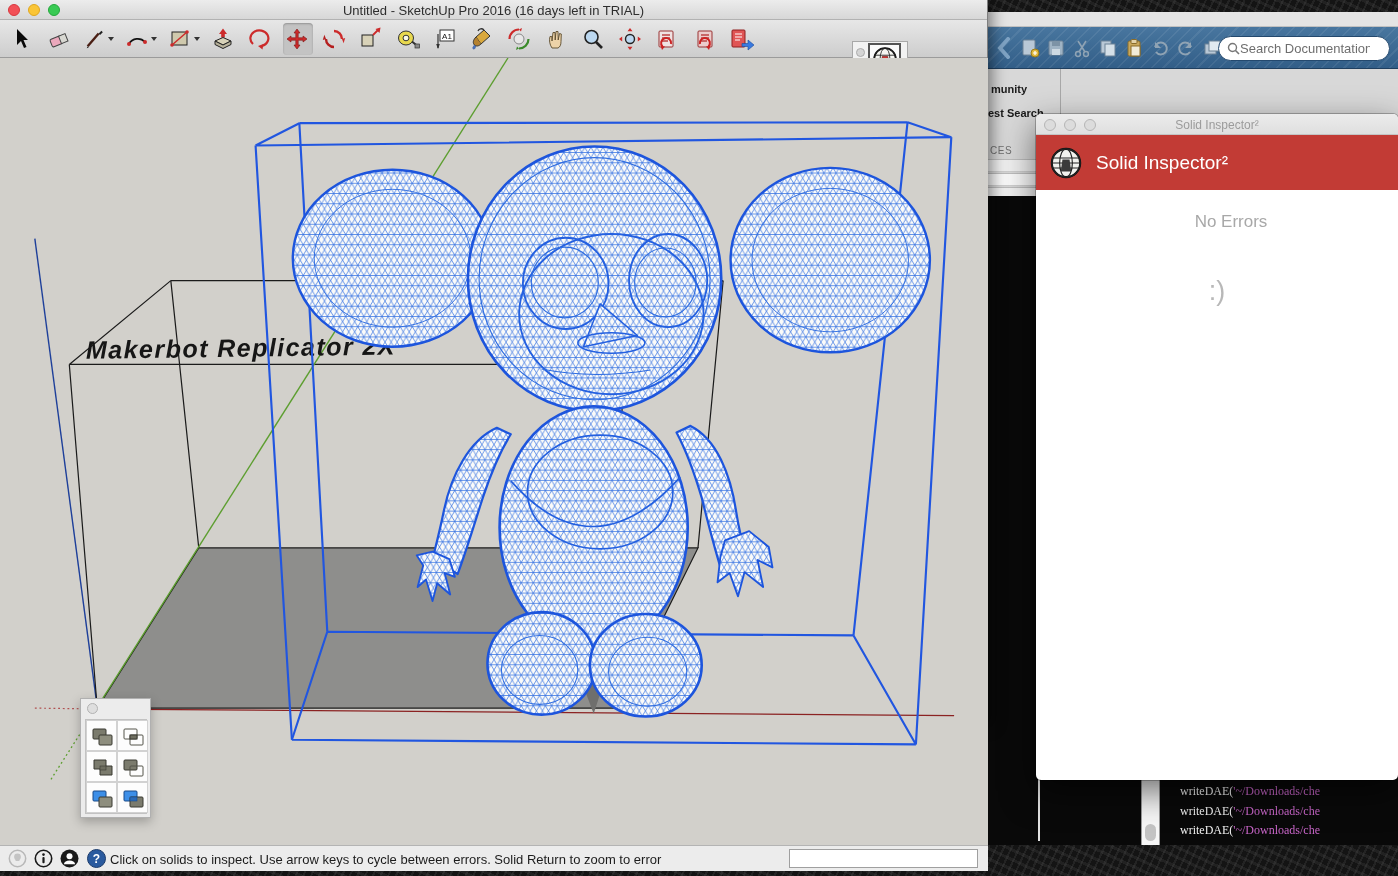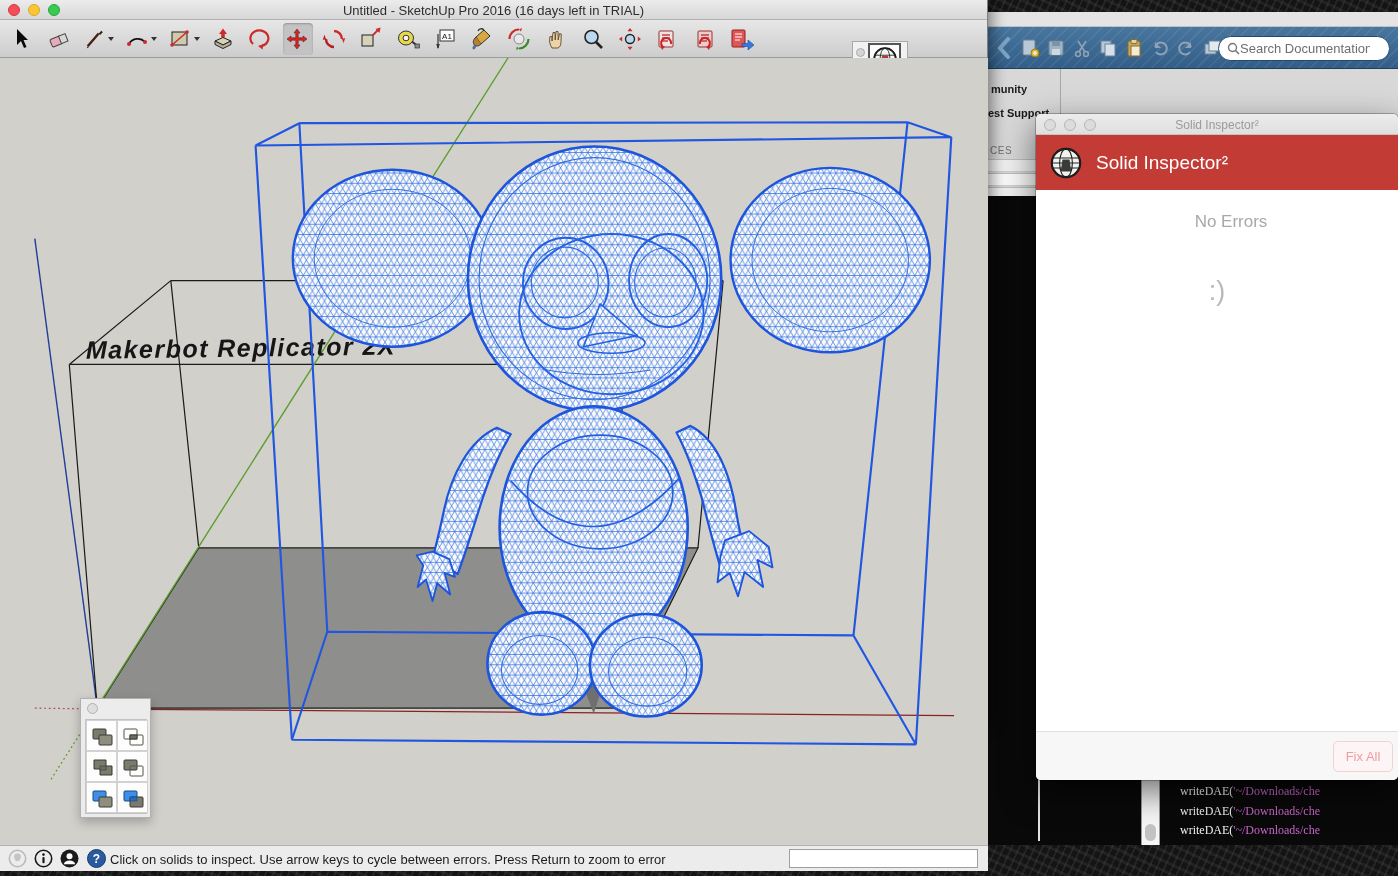--- a/index.html
+++ b/index.html
@@ -171,21 +171,21 @@
         <svg width="13" height="13" viewBox="0 0 13 13">
             <circle cx="5.5" cy="5.5" r="4" fill="none" stroke="#777" stroke-width="1.4"></circle>
             <path d="M8.5,8.5 L12,12" stroke="#777" stroke-width="1.6"></path>
           </svg>
         <input type="text" placeholder="Search Documentation" style="">
       </div>
     </div>
     <div class="doc-content">
       <div class="doc-divider"></div>
       <div class="doc-link" style="left:3px; top:14px;">munity</div>
-      <div class="doc-link" style="left:0px; top:38px;">est Support</div>
+      <div class="doc-link" style="left:0px; top:38px;">est Search</div>
       <div class="doc-list-header">CES</div>
       <div class="doc-row" style="top:90px;"></div>
       <div class="doc-row" style="top:104px; background:#fafafa;"></div>
       <div class="doc-row" style="top:118px;"></div>
     </div>
   </div>
 
   <div class="terminal">
     <div class="term-left-line"></div>
     <div class="term-scrollbar">
@@ -507,21 +507,21 @@
             <circle cx="9.5" cy="7.2" r="3" fill="#fff"></circle>
             <path d="M3.8,15.2 a5.8,4.6 0 0 1 11.4,0 z" fill="#fff"></path>
           </svg>
       </div>
       <div class="sb-icon" style="left:87px;">
         <svg width="19" height="19" viewBox="0 0 19 19">
             <circle cx="9.5" cy="9.5" r="9" fill="#2a5a9e" stroke="#1a3a6a"></circle>
             <text x="9.5" y="14" font-size="12" font-weight="bold" text-anchor="middle" fill="#fff" font-family="Liberation Sans, sans-serif">?</text>
           </svg>
       </div>
-      <div class="sb-hint">Click on solids to inspect. Use arrow keys to cycle between errors. Press Return to zoom to error</div>
+      <div class="sb-hint">Click on solids to inspect. Use arrow keys to cycle between errors. Solid Return to zoom to error</div>
       <div class="sb-measure-label">Measurements</div>
       <input class="sb-measure-input" type="text" value="" style="">
     </div>
   </div>
 
   <div class="si-window">
     <div class="si-titlebar">
       <div class="traffic t-gray" style="left:8px;"></div>
       <div class="traffic t-gray" style="left:28px;"></div>
       <div class="traffic t-gray" style="left:48px;"></div>
@@ -532,18 +532,15 @@
         <circle cx="12" cy="12" r="10" fill="#f2f2ee" stroke="#111" stroke-width="1.5"></circle>
         <path d="M12,2 A10,10 0 0 0 12,22 M12,2 A10,10 0 0 1 12,22 M12,2 A4.5,10 0 0 0 12,22 M12,2 A4.5,10 0 0 1 12,22 M2.6,8.5 H21.4 M2,12 H22 M2.6,15.5 H21.4" stroke="#222" stroke-width="0.8" fill="none"></path>
         <path d="M9.5,9.5 h5 l1.2,8.5 h-7.4 z" fill="#3a3a3a"></path>
       </svg>
       <div class="si-header-title">Solid Inspector²</div>
     </div>
     <div class="si-body">
       <div class="si-status-title">No Errors</div>
       <div class="si-emote">:)</div>
     </div>
-    <div class="si-footer">
-      <button class="si-fixall" disabled="">Fix All</button>
-    </div>
   </div>
 
 </div>
 
 </body></html>

